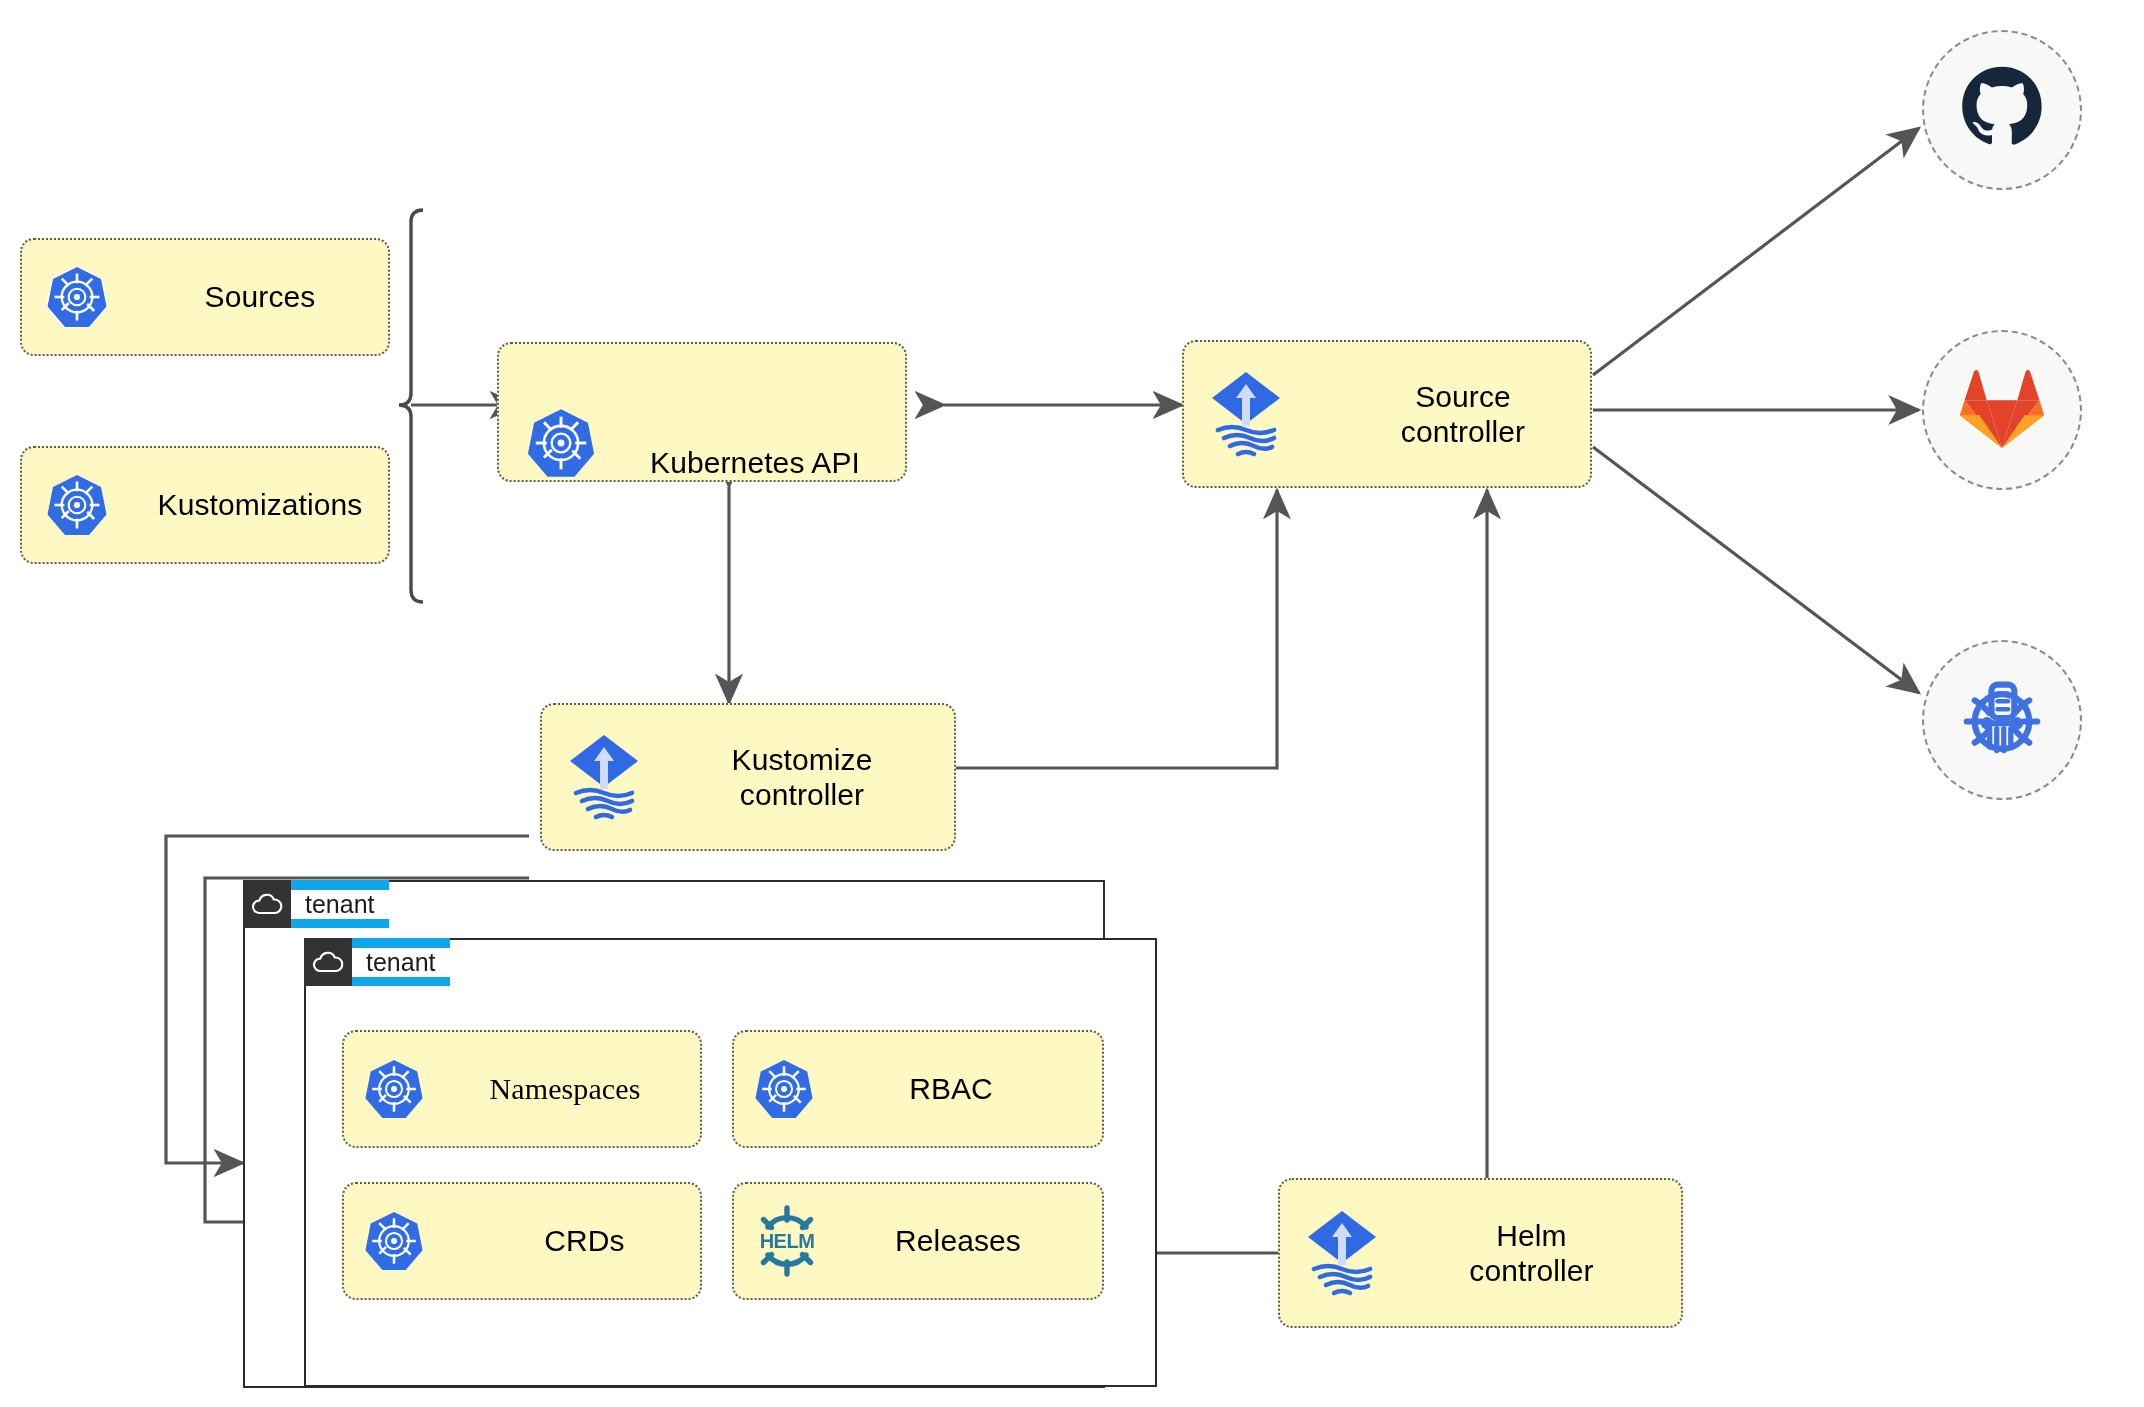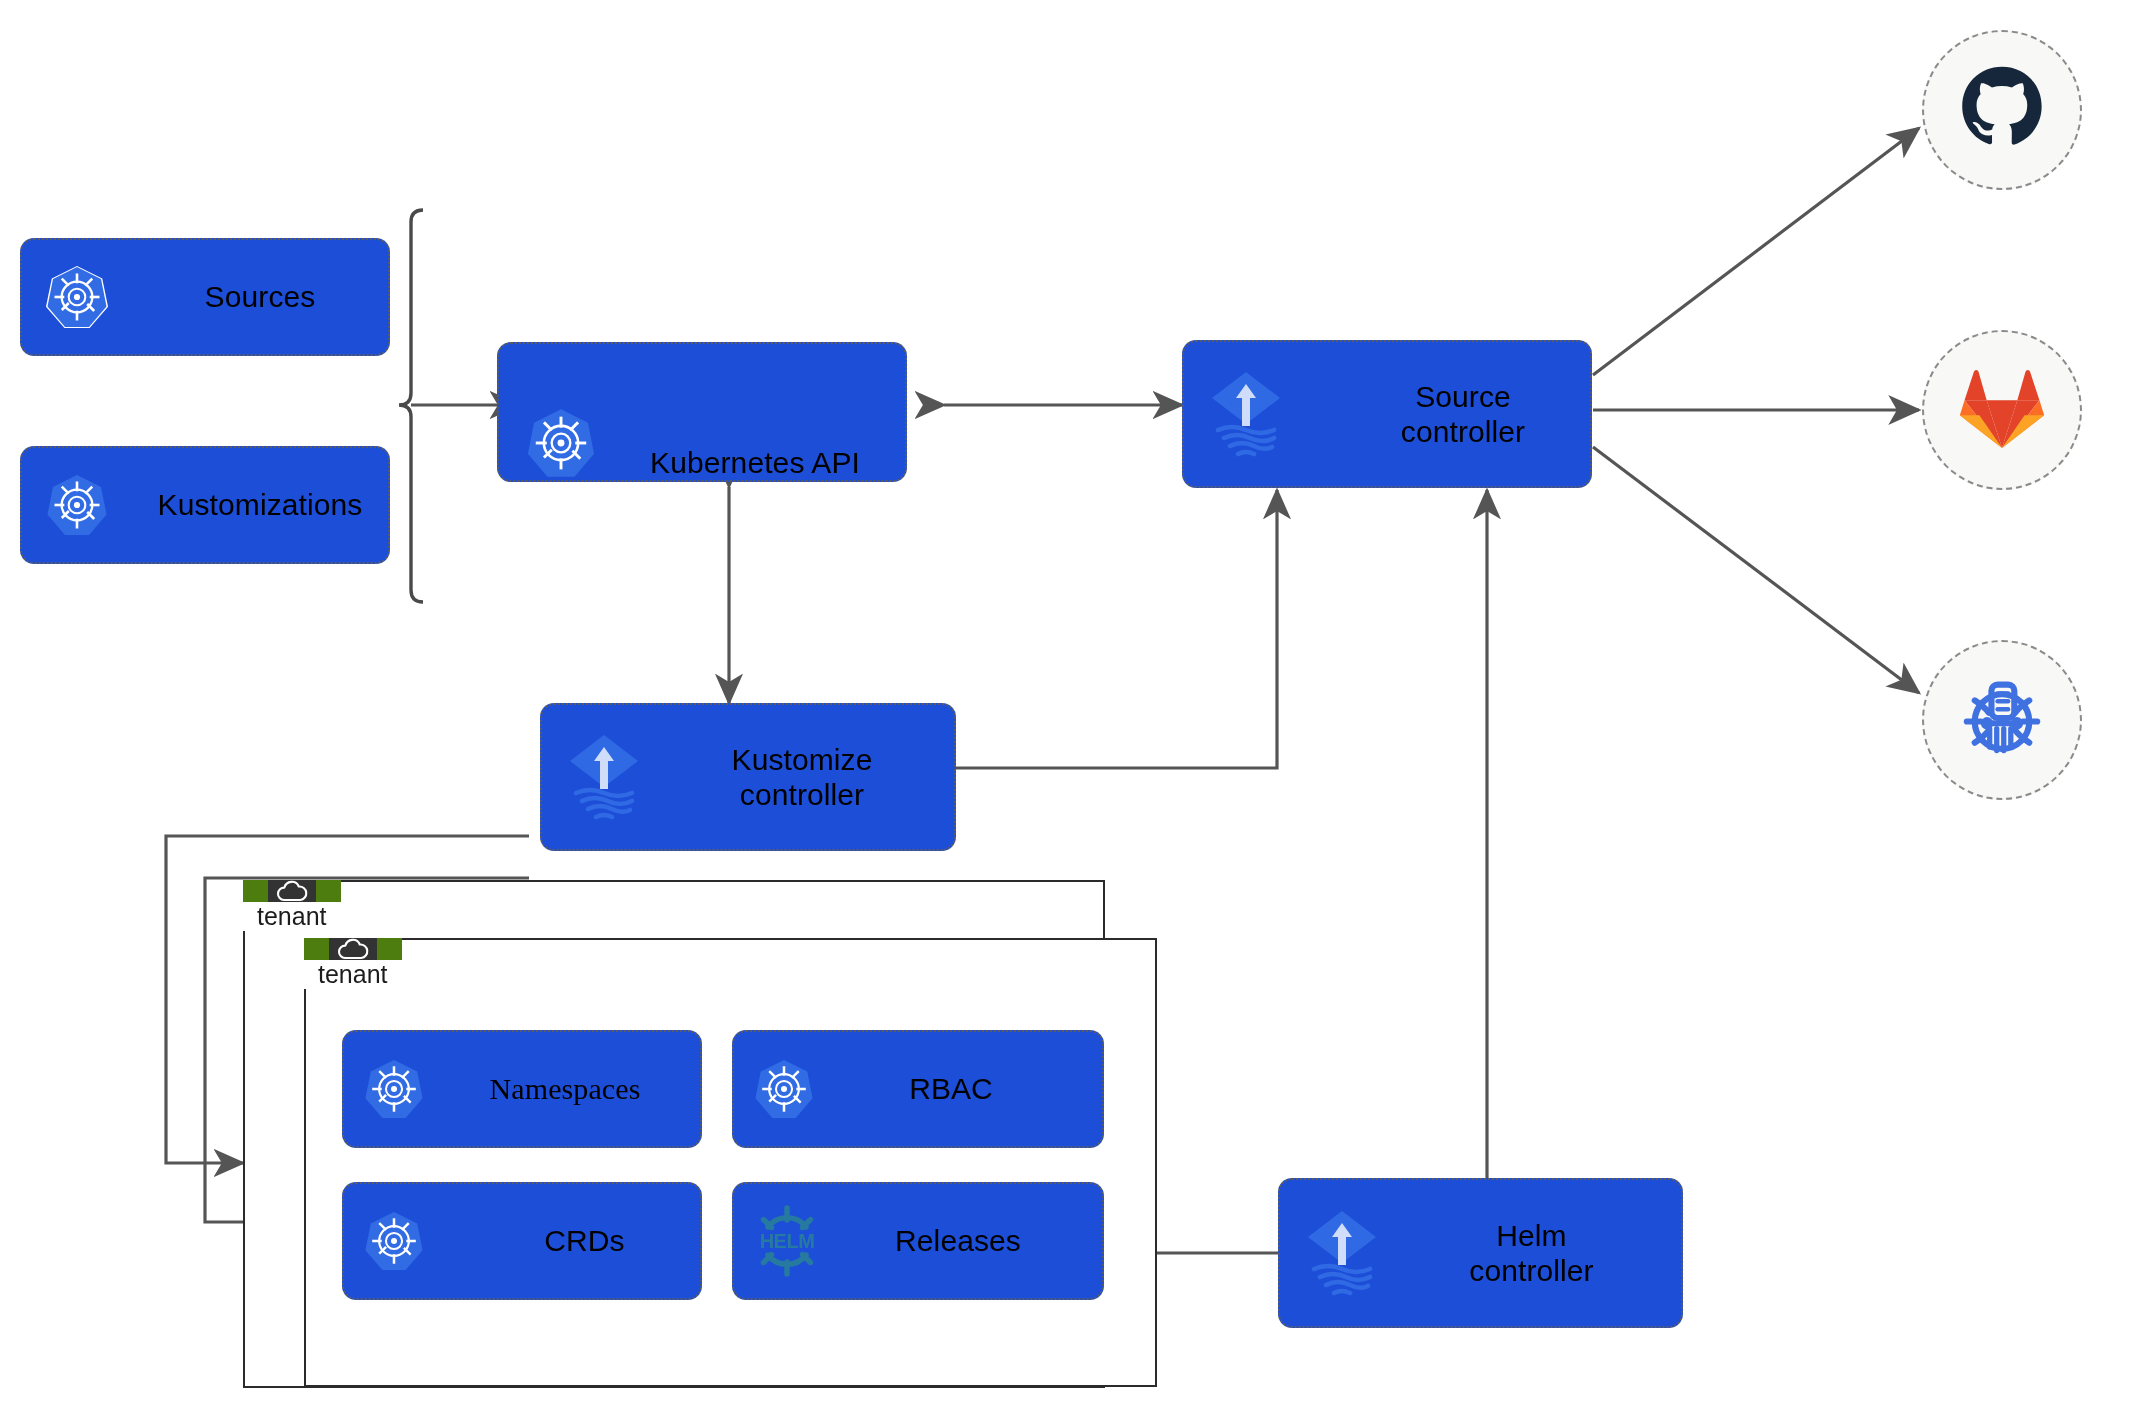--- a/index.html
+++ b/index.html
@@ -3,31 +3,31 @@
 <meta charset="utf-8">
 <style>
   html,body{margin:0;padding:0;background:#ffffff;}
   body{width:2144px;height:1407px;overflow:hidden;
        font-family:"Liberation Sans","DejaVu Sans",sans-serif;}
   #stage{position:relative;width:2144px;height:1407px;background:#fff;}
   svg.layer{position:absolute;left:0;top:0;width:2144px;height:1407px;}
 
   
   .node{position:absolute;box-sizing:border-box;
-        background:#1d4ed8;border:2px dotted #5c5c5c;border-radius:14px;
+        background:#fef9c3;border:2px dotted #5c5c5c;border-radius:14px;
         display:flex;align-items:center;}
   .node .ico{flex:0 0 auto;display:flex;align-items:center;justify-content:center;}
   .node .lbl{flex:1 1 auto;text-align:center;color:#000;line-height:1.18;
              font-size:30px;letter-spacing:.1px;}
 
   
   .tenant{position:absolute;box-sizing:border-box;background:#ffffff;
           border:2px solid #2b2b2b;}
   .tenant-tab{position:absolute;top:-2px;left:-2px;height:48px;
-              display:flex;align-items:center;background:#4d7c0f;flex-direction:column;}
+              display:flex;align-items:center;background:#0ea5e9;}
   .tenant-tab .cloud{width:48px;height:48px;background:#333333;
         display:flex;align-items:center;justify-content:center;}
   .tenant-tab .tname{padding:0 14px 0 14px;font-size:25px;color:#1c1c1c;
         background:#ffffff;white-space:nowrap;}
 
   
   .circ{position:absolute;width:160px;height:160px;border-radius:50%;
         background:#f8f8f6;border:2px dashed #8a8a8a;box-sizing:border-box;
         display:flex;align-items:center;justify-content:center;}
 </style>

